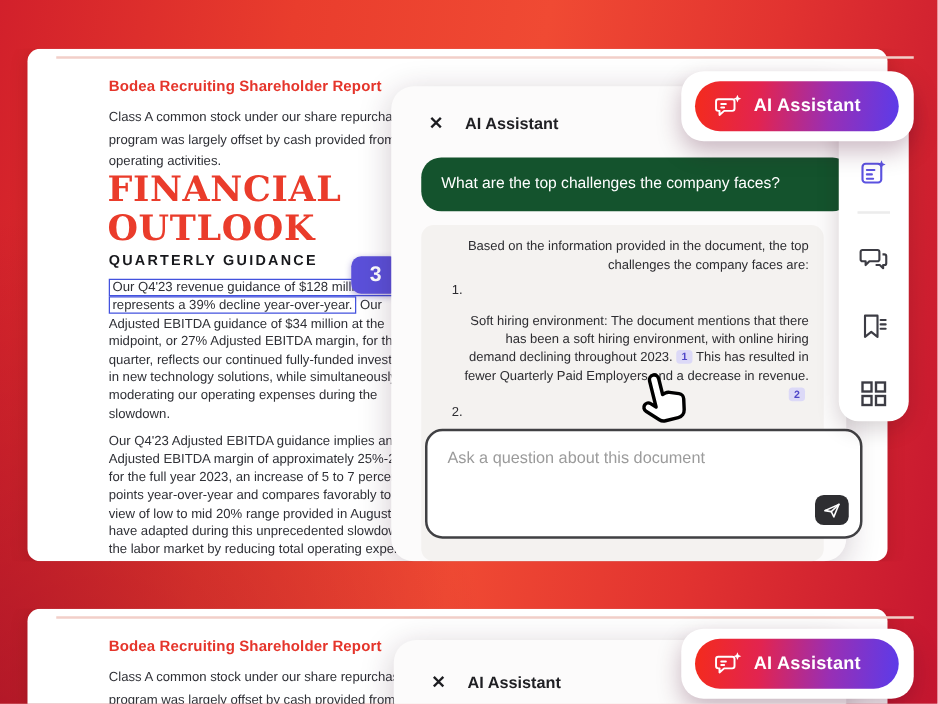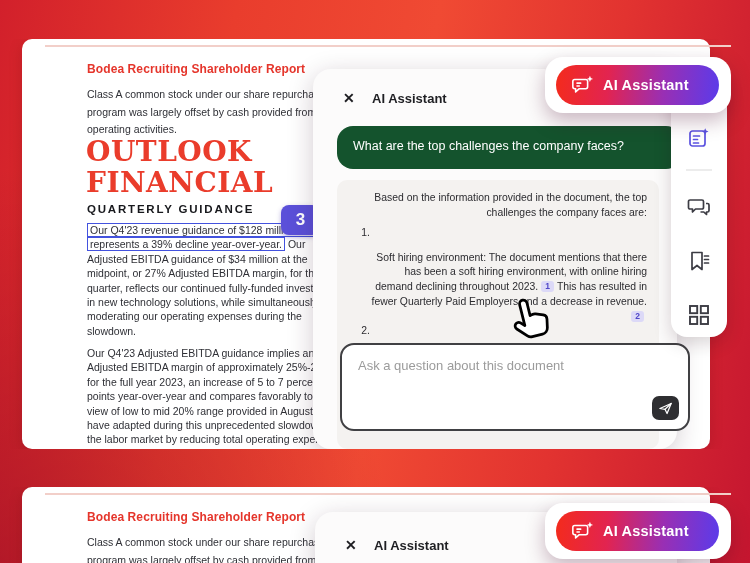--- a/index.html
+++ b/index.html
@@ -140,22 +140,22 @@
 </head>
 <body>
 
 <div class="section" id="section-1">
 
   <div class="doc-card">
     <div class="page-sep"></div>
     <div class="doc-header">Bodea Recruiting Shareholder  Report</div>
     <div class="doc-intro">Class A common stock under our share repurchase program was largely offset by cash provided from operating activities.</div>
     <div class="doc-display">
+      <div>FINANCIAL</div>
       <div>OUTLOOK</div>
-      <div>FINANCIAL</div>
     </div>
     <div class="doc-subheading">QUARTERLY GUIDANCE</div>
     <div class="doc-para2"><span class="hl-box">Our Q4'23 revenue guidance of $128 million midpoint represents a 39% decline year-over-year.</span><span> Our Adjusted EBITDA guidance of $34 million at the midpoint, or 27% Adjusted EBITDA margin, for the quarter, reflects our continued fully-funded investment in new technology solutions, while simultaneously moderating our operating expenses during the slowdown.</span></div>
     <div class="doc-badge">3</div>
     <div class="doc-para3">Our Q4'23 Adjusted EBITDA guidance implies an Adjusted EBITDA margin of approximately 25%-27% for the full year 2023, an increase of 5 to 7 percentage points year-over-year and compares favorably to our view of low to mid 20% range provided in August. We have adapted during this unprecedented slowdown in the labor market by reducing total operating expenses by 44% over</div>
   </div>
 
   <div class="panel">
     <div class="panel-close">✕</div>
     <div class="panel-title">AI Assistant</div>

